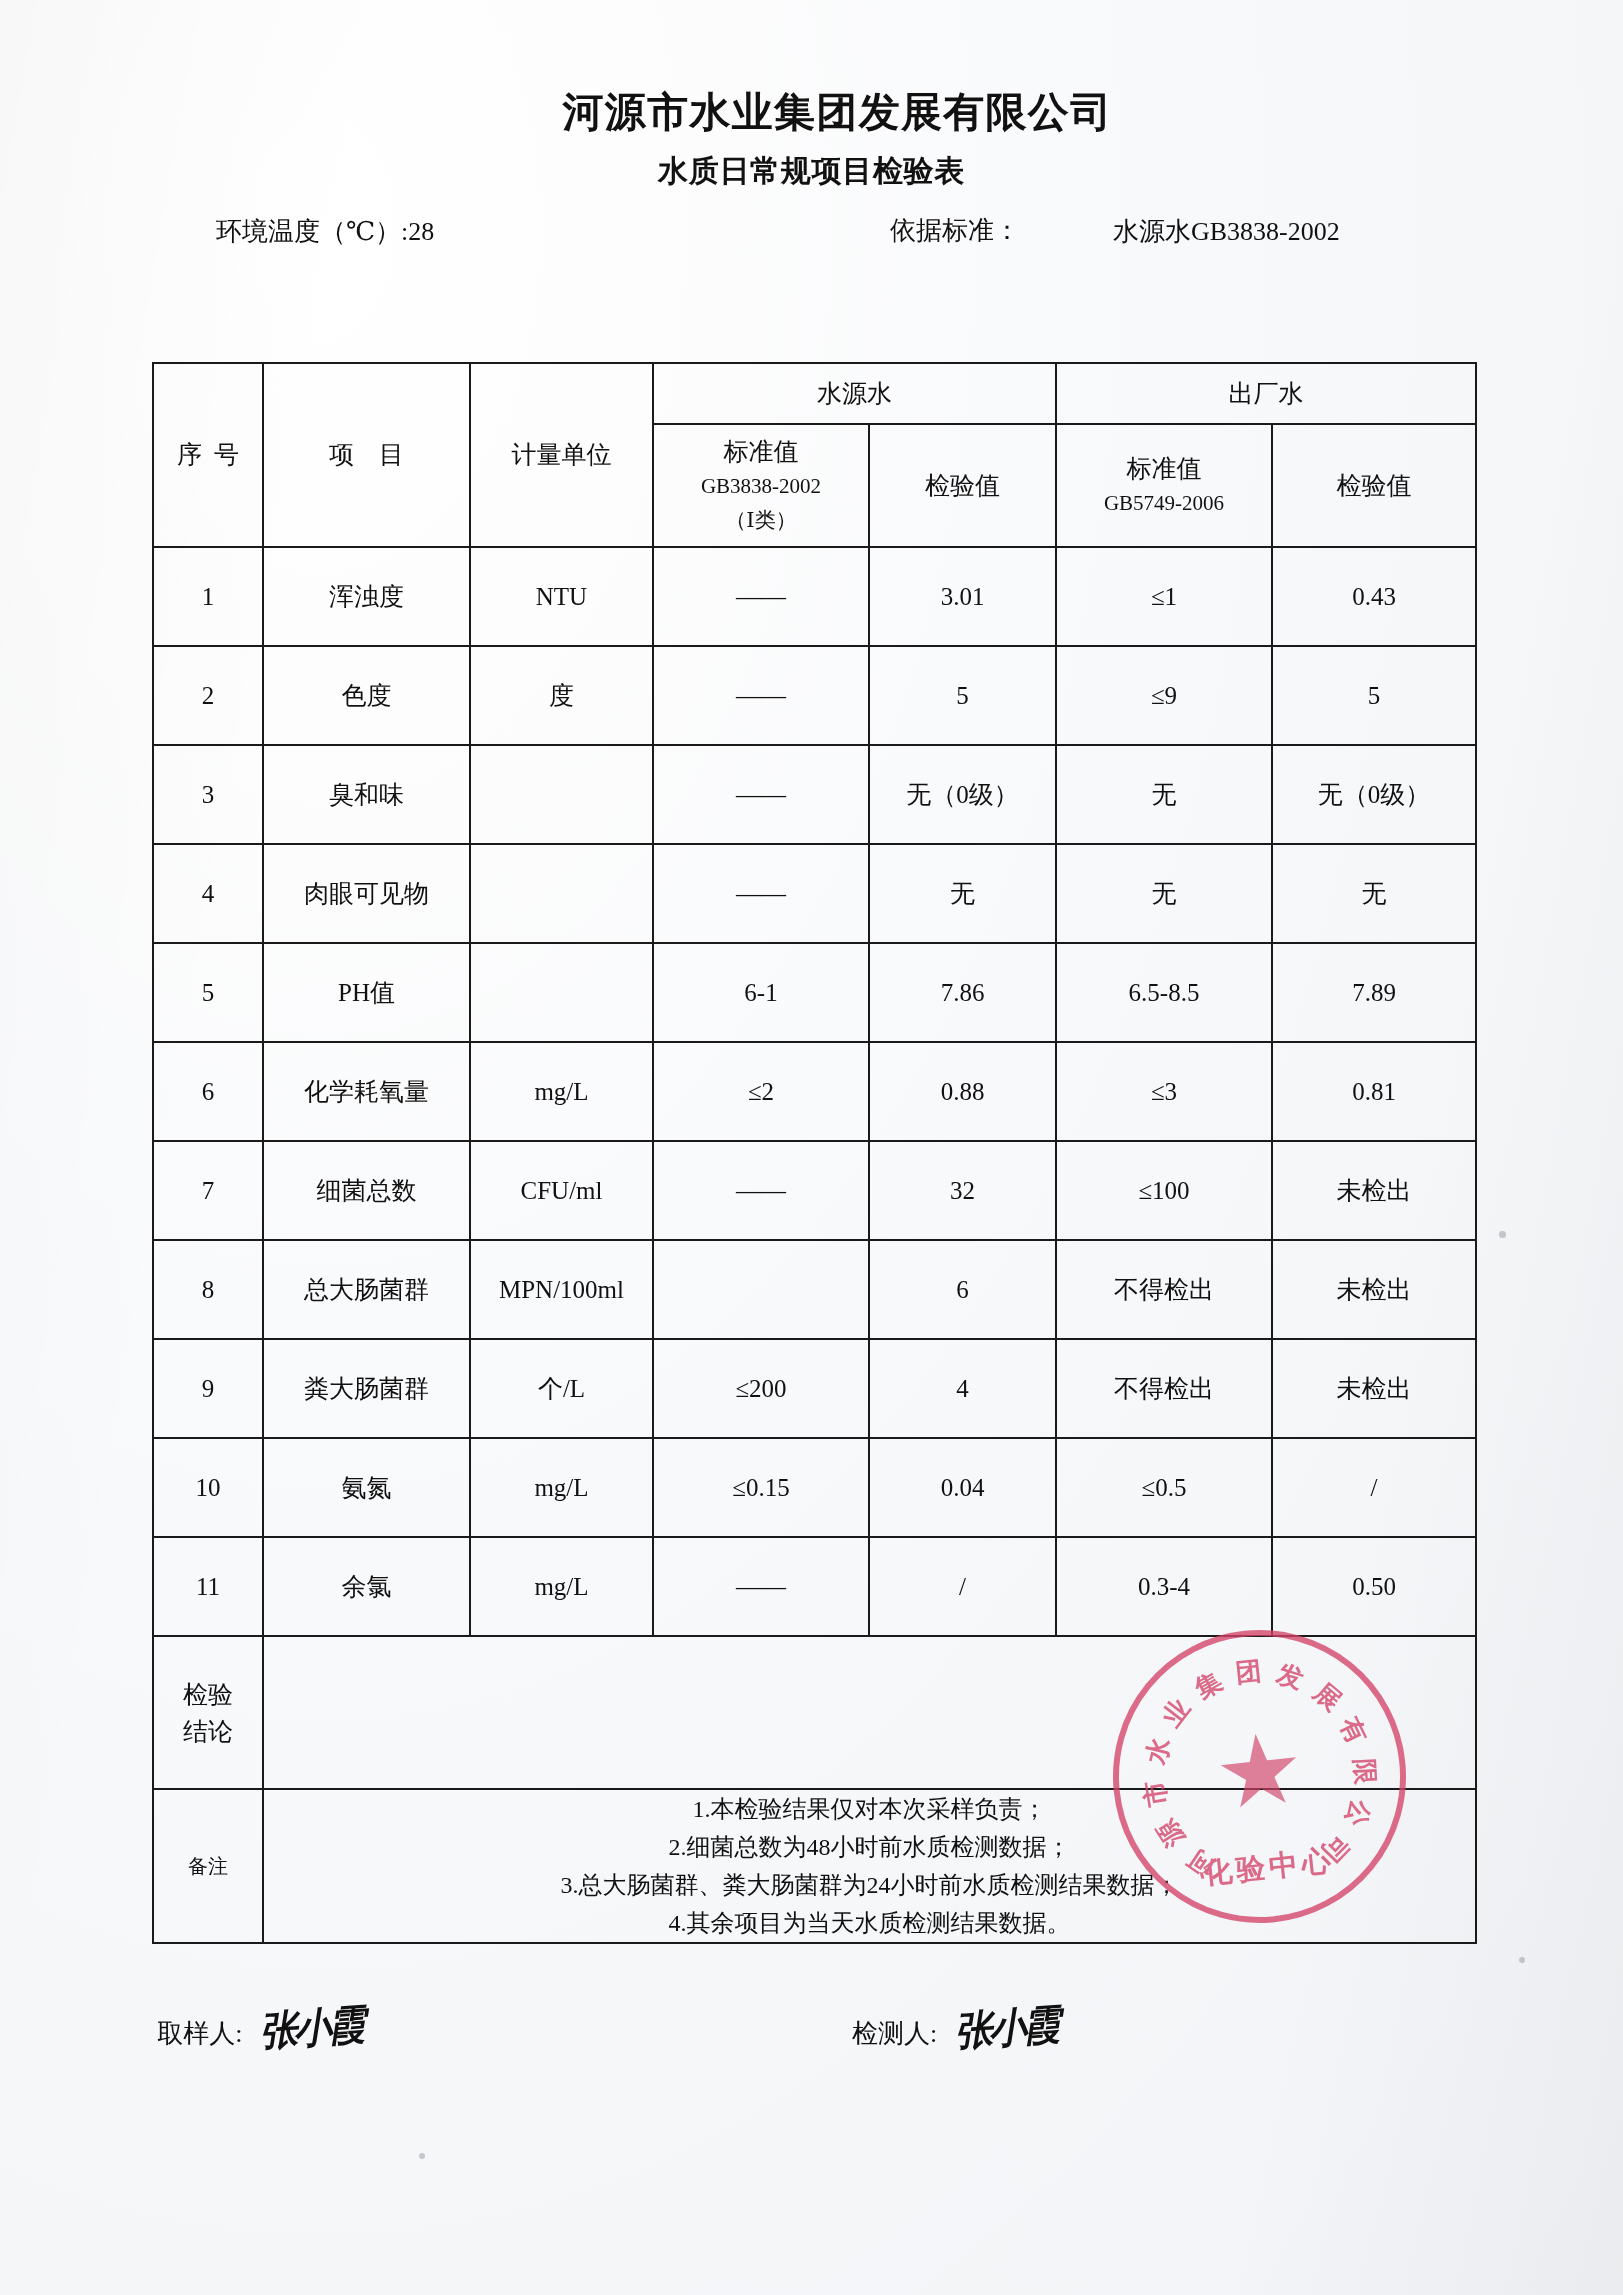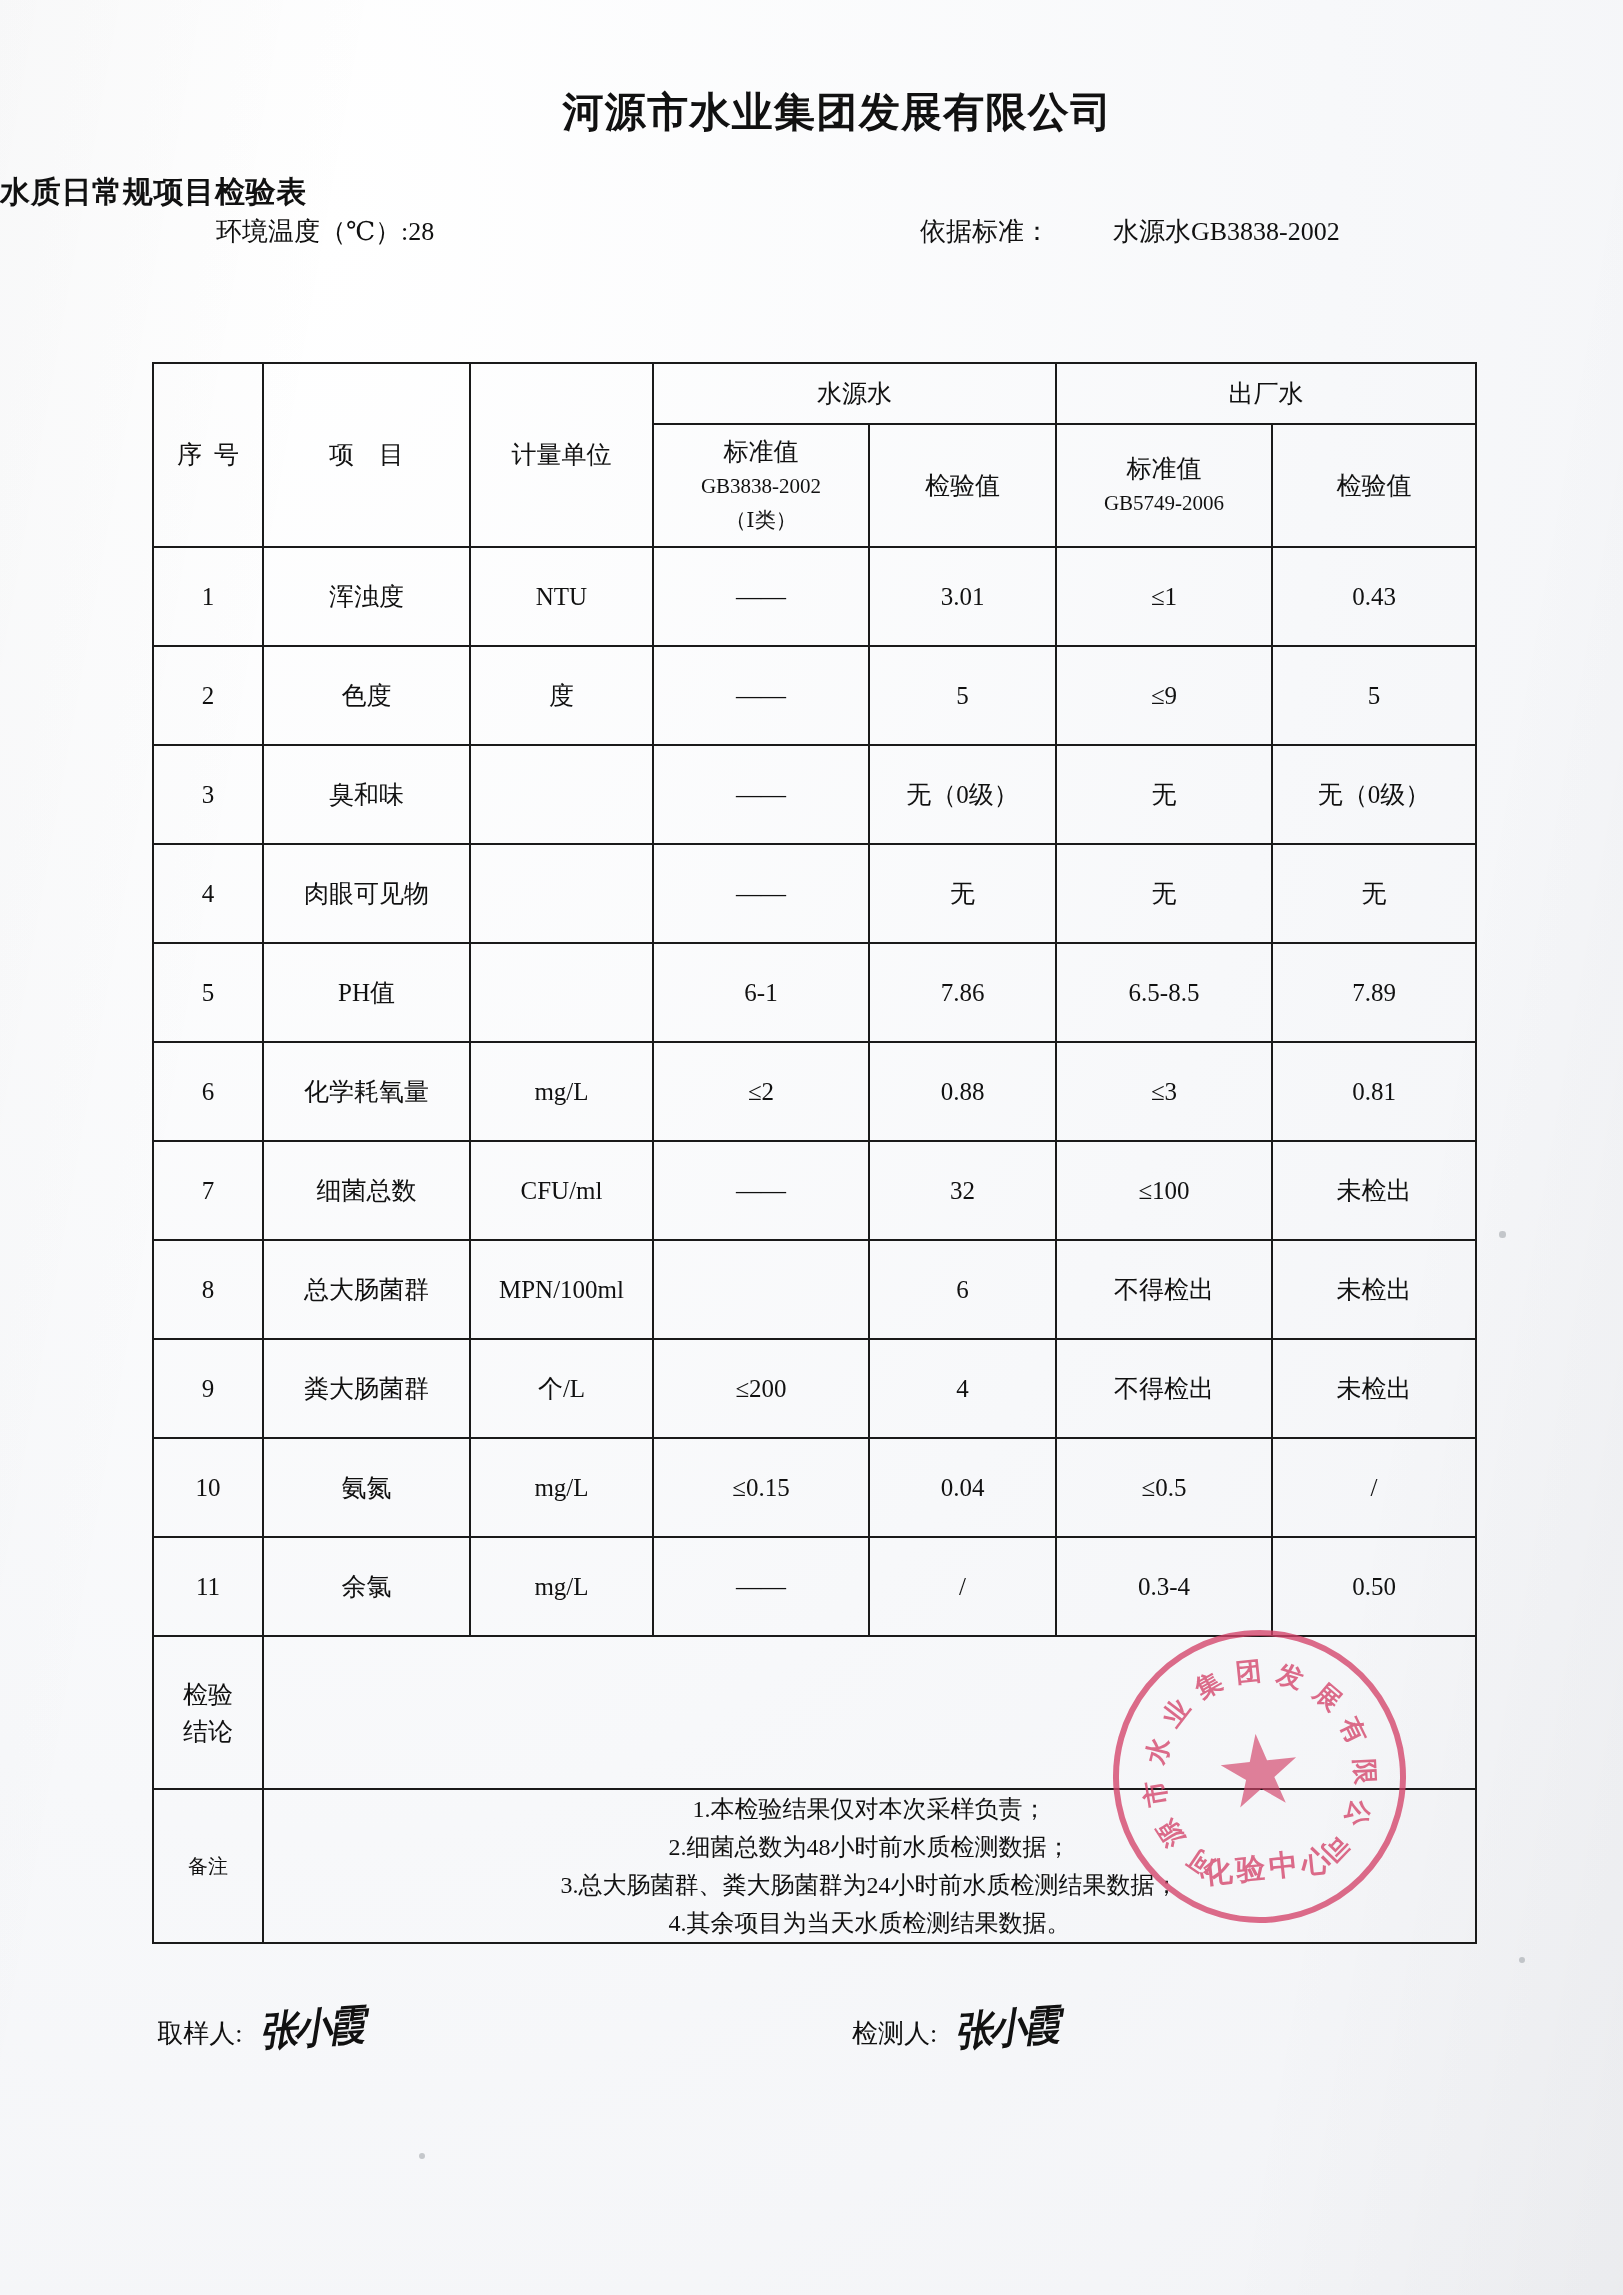--- a/index.html
+++ b/index.html
@@ -47,22 +47,23 @@
     text-align: center;
     font-size: 41px;
     font-weight: bold;
     letter-spacing: 1.3px;
     font-family: "DejaVu Serif", "Liberation Serif", serif;
     padding-left: 26px;
   }
   .title-sub {
     position: absolute;
     left: 0;
-    top: 172px;
+    top: 151px;
     width: 1623px;
+    text-align: center;
     font-size: 30px;
     font-weight: bold;
     letter-spacing: 0.7px;
     font-family: "DejaVu Serif", "Liberation Serif", serif;
   }
 
   .meta {
     position: absolute;
     left: 216px;
     top: 208px;
@@ -74,23 +75,24 @@
     display: block;
     position: relative;
     height: 48px;
     white-space: nowrap;
   }
   .meta-left {
     display: inline-block;
   }
   .meta-right {
     position: absolute;
-    left: 704px;
+    left: 674px;
     top: 0;
     white-space: nowrap;
+    font-family: Liberation Mono, monospace;
   }
   .meta-right2 {
     position: absolute;
     left: 897px;
     top: 0;
     white-space: nowrap;
   }
 
   table.report {
     position: absolute;

